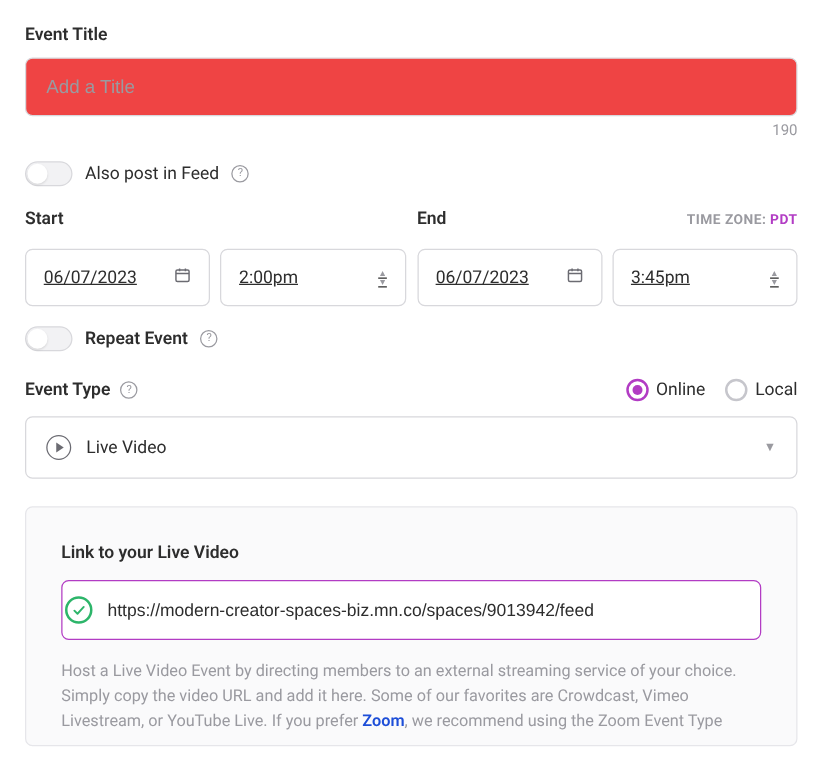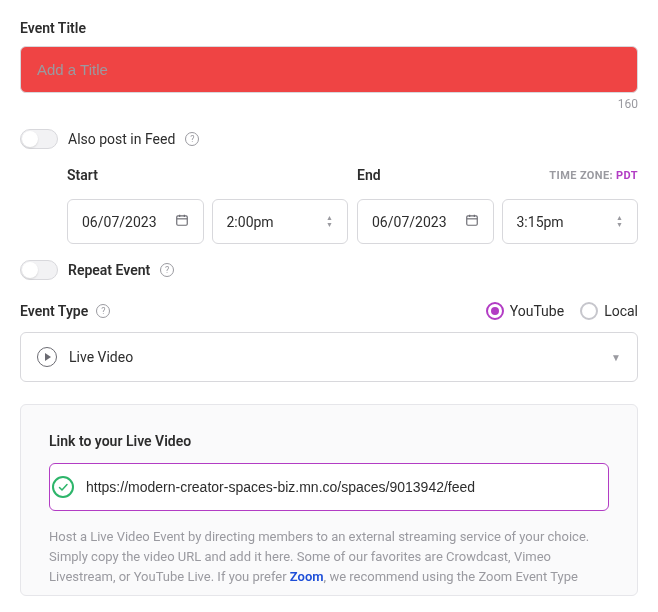--- a/index.html
+++ b/index.html
@@ -82,41 +82,41 @@
       align-items: center;
       justify-content: center;
       font-size: 9px;
       color: #9a9aa0;
       cursor: pointer;
     }
     .datetime-row {
       display: flex;
       gap: 9px;
       margin-bottom: 6px;
-      margin-left: 47px;
     }
     .datetime-row .col {
       flex: 1;
     }
     .timezone-row {
       display: flex;
       justify-content: flex-end;
       font-size: 11px;
       font-weight: 700;
       color: #9a9aa0;
       letter-spacing: 0.4px;
       margin-bottom: 6px;
     }
     .timezone-row .tz-value {
       color: #b23cc4;
       margin-left: 3px;
     }
     .datepair {
       display: flex;
       gap: 8px;
+      text-decoration: underline;
     }
     .picker {
       border: 1px solid #d8d8dc;
       border-radius: 6px;
       padding: 13px 14px;
       font-size: 14px;
       color: #2d2d2d;
       display: flex;
       align-items: center;
       justify-content: space-between;
@@ -286,21 +286,21 @@
     }
   </style>
 </head>
 <body>
 
 
 
 
 <label class="field-label">Event Title</label>
 <input type="text" class="text-input" placeholder="Add a Title" style="">
-<div class="char-count">160</div>
+<div class="char-count">190</div>
 
 
 <div class="toggle-row">
   <div class="toggle"></div>
   <span class="toggle-label">Also post in Feed</span>
   <span class="help-icon">?</span>
 </div>
 
 
 <div class="datetime-row">
@@ -347,21 +347,21 @@
         <span class="cal-icon">
           <svg width="14" height="14" viewBox="0 0 24 24" fill="none" stroke="#6b6b72" stroke-width="2">
               <rect x="3" y="5" width="18" height="16" rx="2"></rect>
               <line x1="8" y1="3" x2="8" y2="7"></line>
               <line x1="16" y1="3" x2="16" y2="7"></line>
               <line x1="3" y1="10" x2="21" y2="10"></line>
             </svg>
         </span>
       </div>
       <div class="picker">
-        <span>3:15pm</span>
+        <span>3:45pm</span>
         <span class="stepper-icon">
             <span>▲</span>
             <span>▼</span>
           </span>
       </div>
     </div>
   </div>
 </div>
 
 
@@ -373,21 +373,21 @@
 
 
 <div class="event-type-row">
   <div class="event-type-left">
     <span class="label">Event Type</span>
     <span class="help-icon">?</span>
   </div>
   <div class="radio-group">
     <div class="radio-item">
       <div class="radio selected"></div>
-      <span class="radio-label">YouTube</span>
+      <span class="radio-label">Online</span>
     </div>
     <div class="radio-item">
       <div class="radio"></div>
       <span class="radio-label">Local</span>
     </div>
   </div>
 </div>
 
 
 <div class="select-field">

